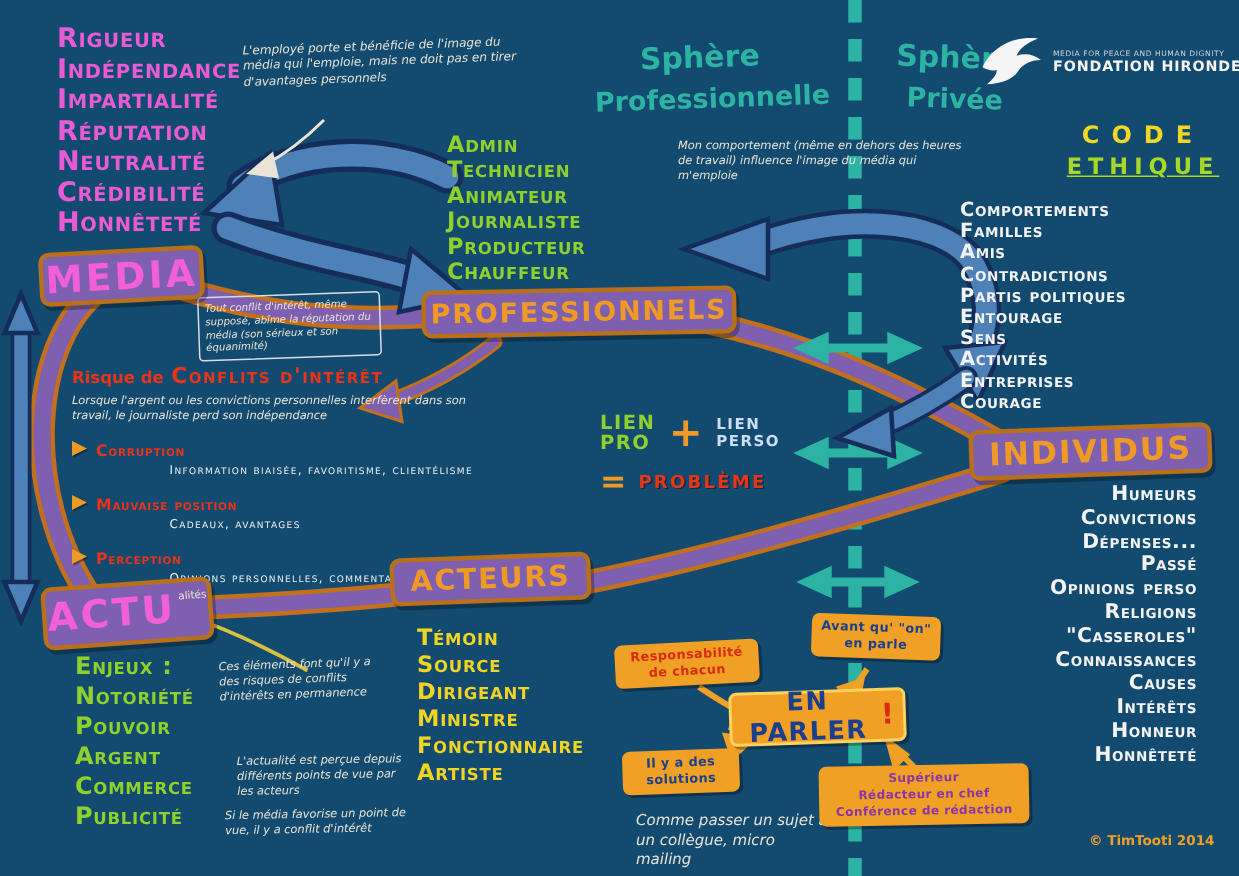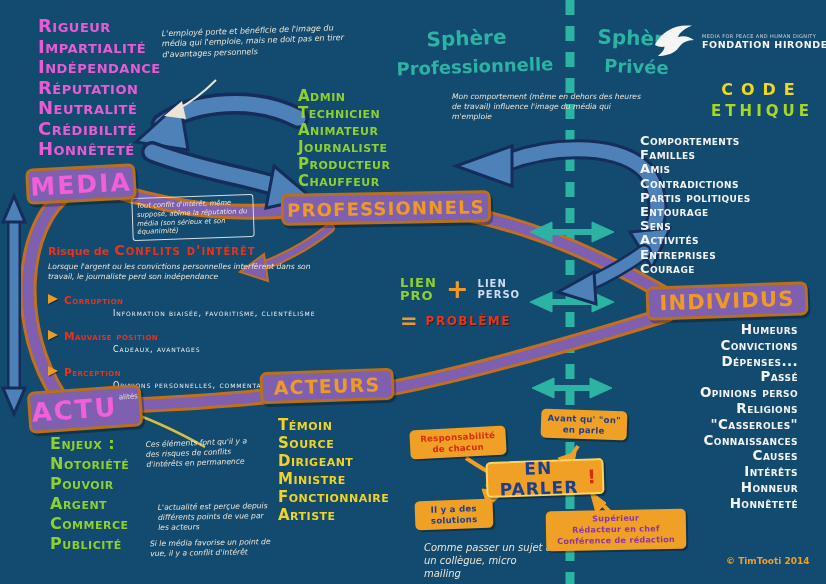--- a/index.html
+++ b/index.html
@@ -152,22 +152,22 @@
     <g>
       <path d="M 205 447 C 178 432 152 420 132 413" fill="none" stroke="#d8c040" stroke-width="2.5"></path>
       <polygon points="140,404 118,409 137,421" fill="#d8c040"></polygon>
     </g>
   </svg>
 
   <div class="layer">
 
     <div class="abs pink-list" style="left:38px; top:16px;">
         <div>Rigueur</div>
+        <div>Indépendance</div>
         <div>Impartialité</div>
-        <div>Indépendance</div>
         <div>Réputation</div>
         <div>Neutralité</div>
         <div>Crédibilité</div>
         <div>Honnêteté</div>
       </div>
 
     <div class="abs hw" style="left:162px; top:26px; width:192px; transform:rotate(-2deg);">L'employé porte et bénéficie de l'image du média qui l'emploie, mais ne doit pas en tirer d'avantages personnels</div>
 
     <div class="banner" style="left:26px; top:166px; width:110px; height:36px; transform:rotate(-3deg);">
       <span class="banner-pink" style="font-size:25px;">MEDIA</span>
@@ -204,21 +204,21 @@
         </svg>
       </span>
       <span>
         <div class="logo-tag">MEDIA FOR PEACE AND HUMAN DIGNITY</div>
         <div class="logo-name">FONDATION HIRONDELLE</div>
       </span>
     </div>
 
     <div class="abs" style="left:706px; top:80px; width:112px; text-align:center;">
       <div class="code-l1">CODE</div>
-      <div class="code-l2" style="margin-top:3px;">ETHIQUE</div>
+      <div class="code-l2" style="margin-top:3px;text-decoration:underline;">ETHIQUE</div>
     </div>
 
     <div class="abs hw" style="left:452px; top:92px; width:190px; font-size:7.6px;">Mon comportement (même en dehors des heures de travail) influence l'image du média qui m'emploie</div>
 
     <div class="abs white-list" style="left:640px; top:134px; width:164px;">
         <div>Comportements</div>
         <div>Familles</div>
         <div>Amis</div>
         <div>Contradictions</div>
         <div>Partis politiques</div>

